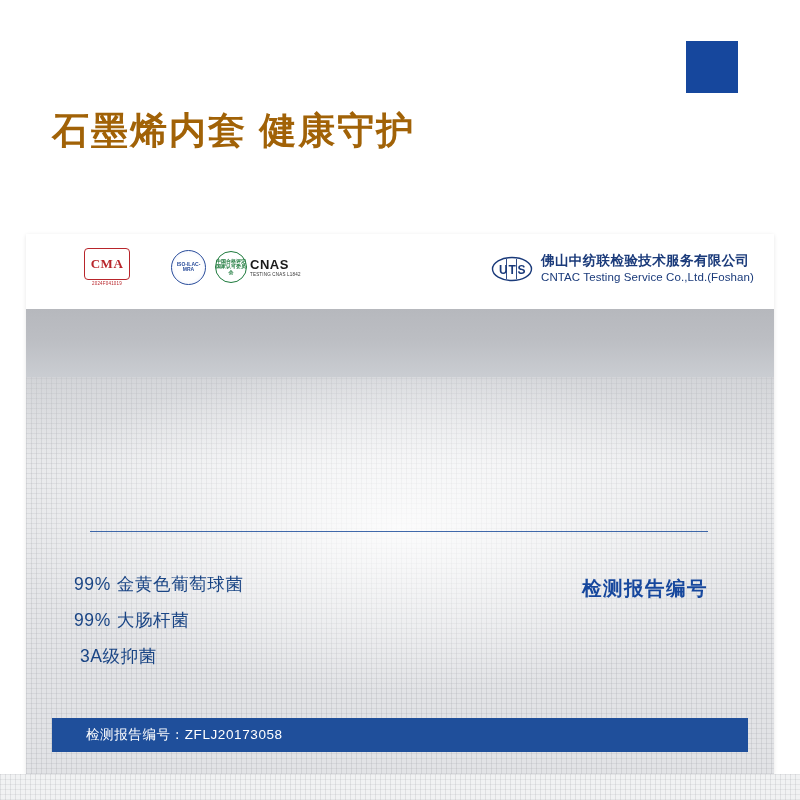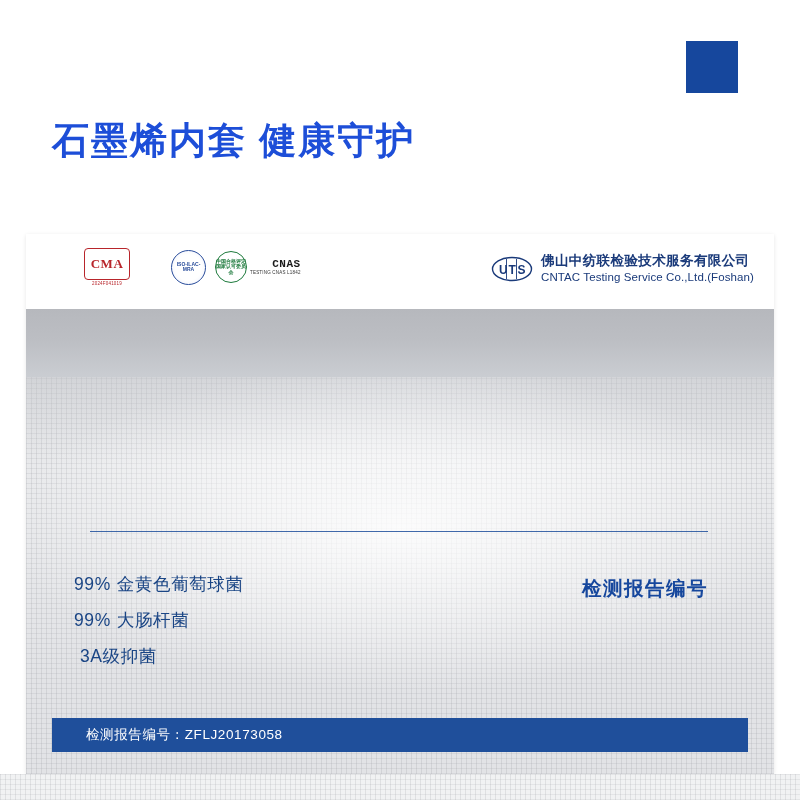--- a/index.html
+++ b/index.html
@@ -40,25 +40,24 @@
     letter-spacing: 1px;
     line-height: 1.2;
     white-space: nowrap;
   }
   .subheadline {
     position: absolute;
     left: 52px;
     top: 108px;
     font-size: 37px;
     font-weight: bold;
-    color: #1d4ed8;
+    color: #a16207;
     letter-spacing: 2px;
     line-height: 1.25;
     white-space: nowrap;
-    margin-top: 10px;
   }
   .blue-square {
     position: absolute;
     left: 686px;
     top: 41px;
     width: 52px;
     height: 52px;
     background: #16479d;
   }
 
@@ -149,26 +148,25 @@
     font-weight: bold;
     text-align: center;
     line-height: 1.05;
   }
   .cnas-text-wrap {
     display: flex;
     flex-direction: column;
     justify-content: center;
   }
   .cnas-big {
-    font-size: 11px;
+    font-size: 13px;
     font-weight: bold;
     color: #1a1a1a;
-    font-family: Liberation Mono, monospace;
+    font-family: Liberation Sans, sans-serif;
     letter-spacing: 0.5px;
-    text-align: right;
   }
   .cnas-small {
     font-size: 4.5px;
     color: #333;
     letter-spacing: 0.2px;
     line-height: 1.25;
   }
 
   .lab-info {
     position: absolute;

